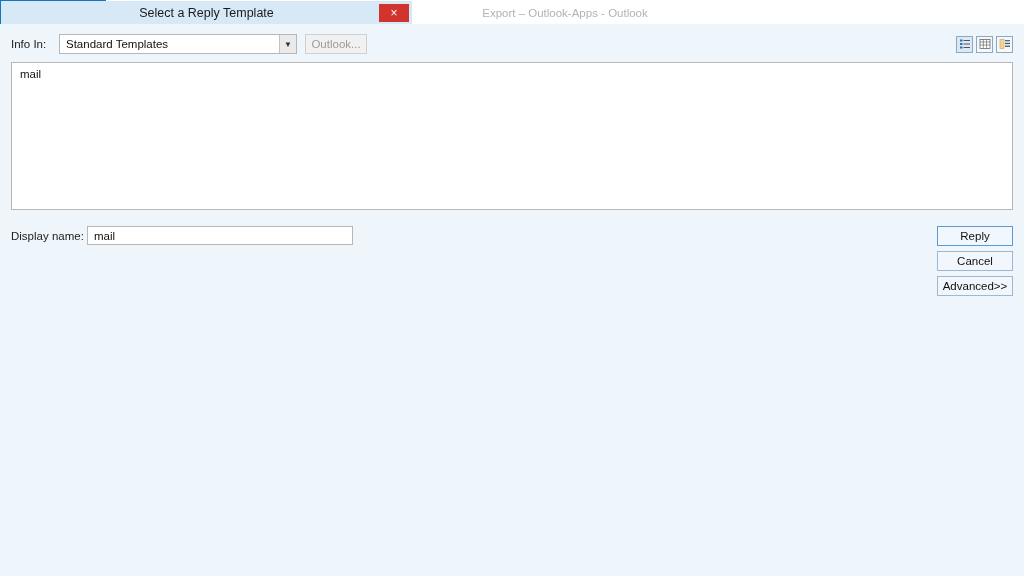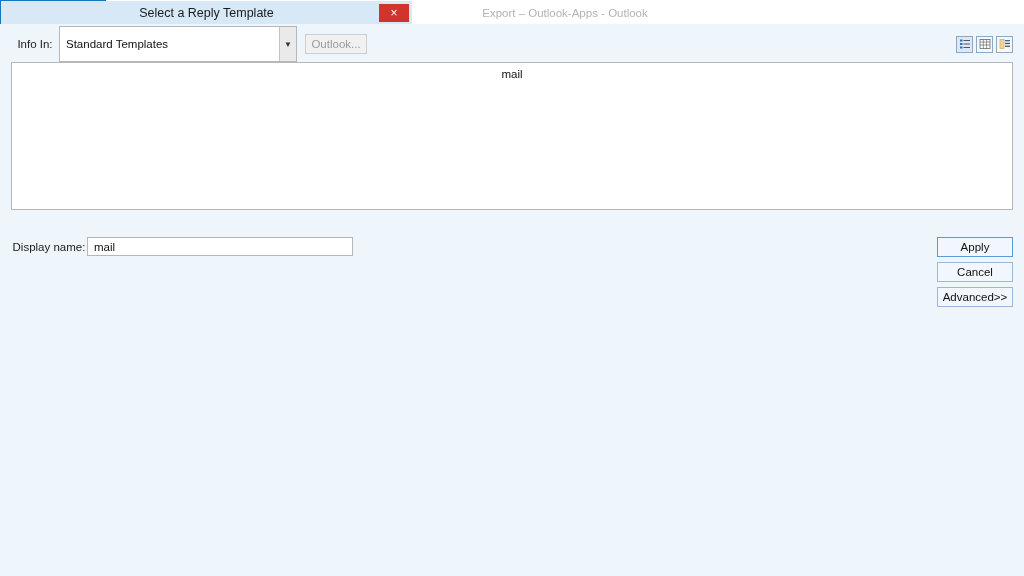--- a/index.html
+++ b/index.html
@@ -190,37 +190,36 @@
   .rw-footer .btn { position:absolute; top:7px; width:62px; }
   .rw-btn-cancel { left:98px; }
   .rw-btn-back { left:168px; }
   .rw-btn-next { left:238px; }
 
   
   #reply-template {
     left:611px; top:274px; width:413px; height:294px;
     background:#eef5fb; border:1px solid #8fb6d6;
     box-shadow:0 2px 8px rgba(0,0,0,.25);
-    text-align:center;
   }
   .rt-title {
     height:24px; background:#d7e8f6; position:relative;
     display:flex; align-items:center; justify-content:center;
     font-size:12.5px; color:#1b1b1b;
   }
   .rt-close {
     position:absolute; right:3px; top:3px; width:30px; height:18px;
     background:#d0342c; color:#fff; font-size:12px;
     display:flex; align-items:center; justify-content:center; cursor:pointer;
   }
   .rt-body { position:absolute; left:0; right:0; top:24px; bottom:0; background:#eef5fb; padding:9px 11px 0 11px; }
   .rt-top { display:flex; align-items:center; height:22px; }
   .rt-lbl { font-size:11.5px; color:#222; width:48px; flex:0 0 48px; }
   .rt-combo {
-    flex:1 1 auto; height:36px; background:#fff; border:1px solid #b7b7b7;
+    flex:1 1 auto; height:20px; background:#fff; border:1px solid #b7b7b7;
     position:relative; display:flex; align-items:center; padding-left:6px;
     font-size:11.5px; color:#111; margin-right:8px; max-width:238px;
   }
   .rt-combo .arr {
     position:absolute; right:0; top:0; bottom:0; width:17px; background:#eaeaea;
     border-left:1px solid #c3c3c3; display:flex; align-items:center; justify-content:center;
     font-size:8px; color:#333;
   }
   .rt-browse {
     width:62px; height:20px; border:1px solid #cfcfcf; background:#f1f1f1;
@@ -228,21 +227,21 @@
   }
   .rt-views { margin-left:auto; display:flex; gap:3px; }
   .rt-view-btn { width:17px; height:17px; border:1px solid #8fa8c2; background:#f4f8fc;
                  display:flex; align-items:center; justify-content:center; cursor:pointer; }
   .rt-view-btn.active { background:#dbe9f7; }
   .rt-filelist {
     margin-top:7px; height:148px; background:#fff; border:1px solid #b7b7b7;
     padding:4px 6px; font-size:11.5px; color:#111;
   }
   .rt-file { padding:1px 2px; cursor:pointer; }
-  .rt-fields { margin-top:27px; position:relative; }
+  .rt-fields { margin-top:16px; position:relative; }
   .rt-field-row { display:flex; align-items:center; margin-bottom:6px; }
   .rt-field-lbl { width:76px; flex:0 0 76px; font-size:11.5px; color:#222; }
   .rt-field-lbl.dim { color:#a6a6a6; }
   .rt-input {
     height:19px; width:266px; background:#fff; border:1px solid #b7b7b7;
     display:flex; align-items:center; padding-left:6px; font-size:11.5px; color:#111;
   }
   .rt-input.dim { background:#eaeaea; color:#5c5c5c; border-color:#c6c6c6; }
   .rt-btns { position:absolute; right:0; top:0; width:76px; }
   .rt-btn {
@@ -587,19 +586,19 @@
     <div class="rt-filelist">
       <div class="rt-file">mail</div>
     </div>
 
     <div class="rt-fields">
       <div class="rt-field-row">
         <span class="rt-field-lbl">Display name:</span>
         <div class="rt-input">mail</div>
       </div>
       <div class="rt-btns">
-        <div class="rt-btn primary">Apply</div>
+        <div class="rt-btn primary">Reply</div>
         <div class="rt-btn">Cancel</div>
         <div class="rt-btn">Advanced&gt;&gt;</div>
       </div>
     </div>
   </div>
 </div>
 
 </body></html>

